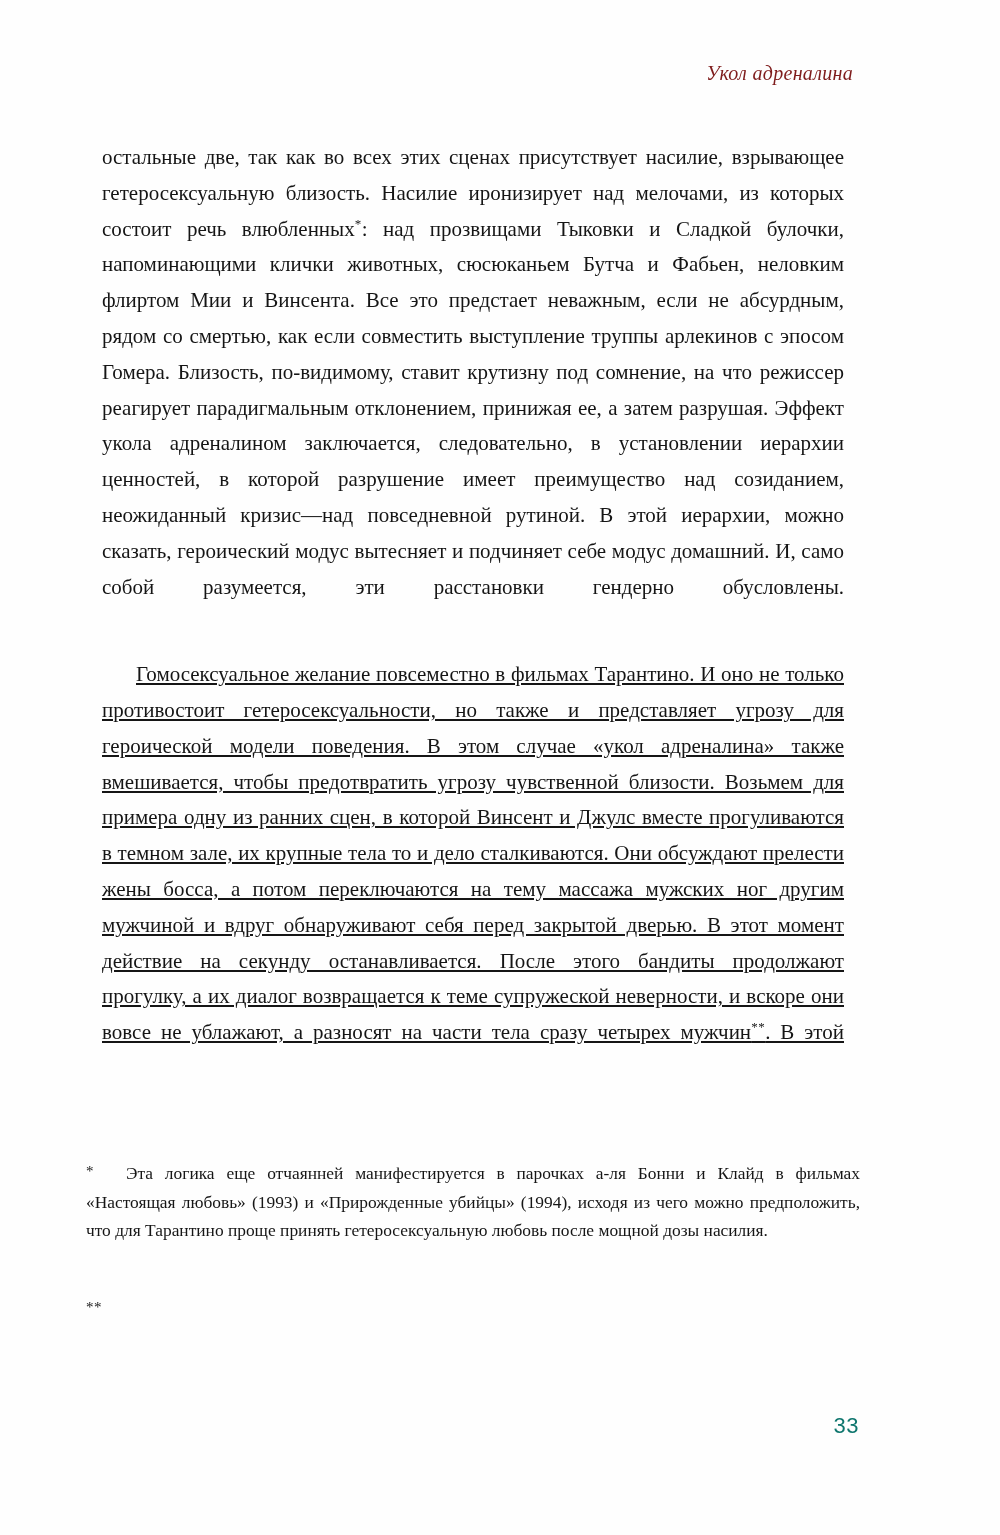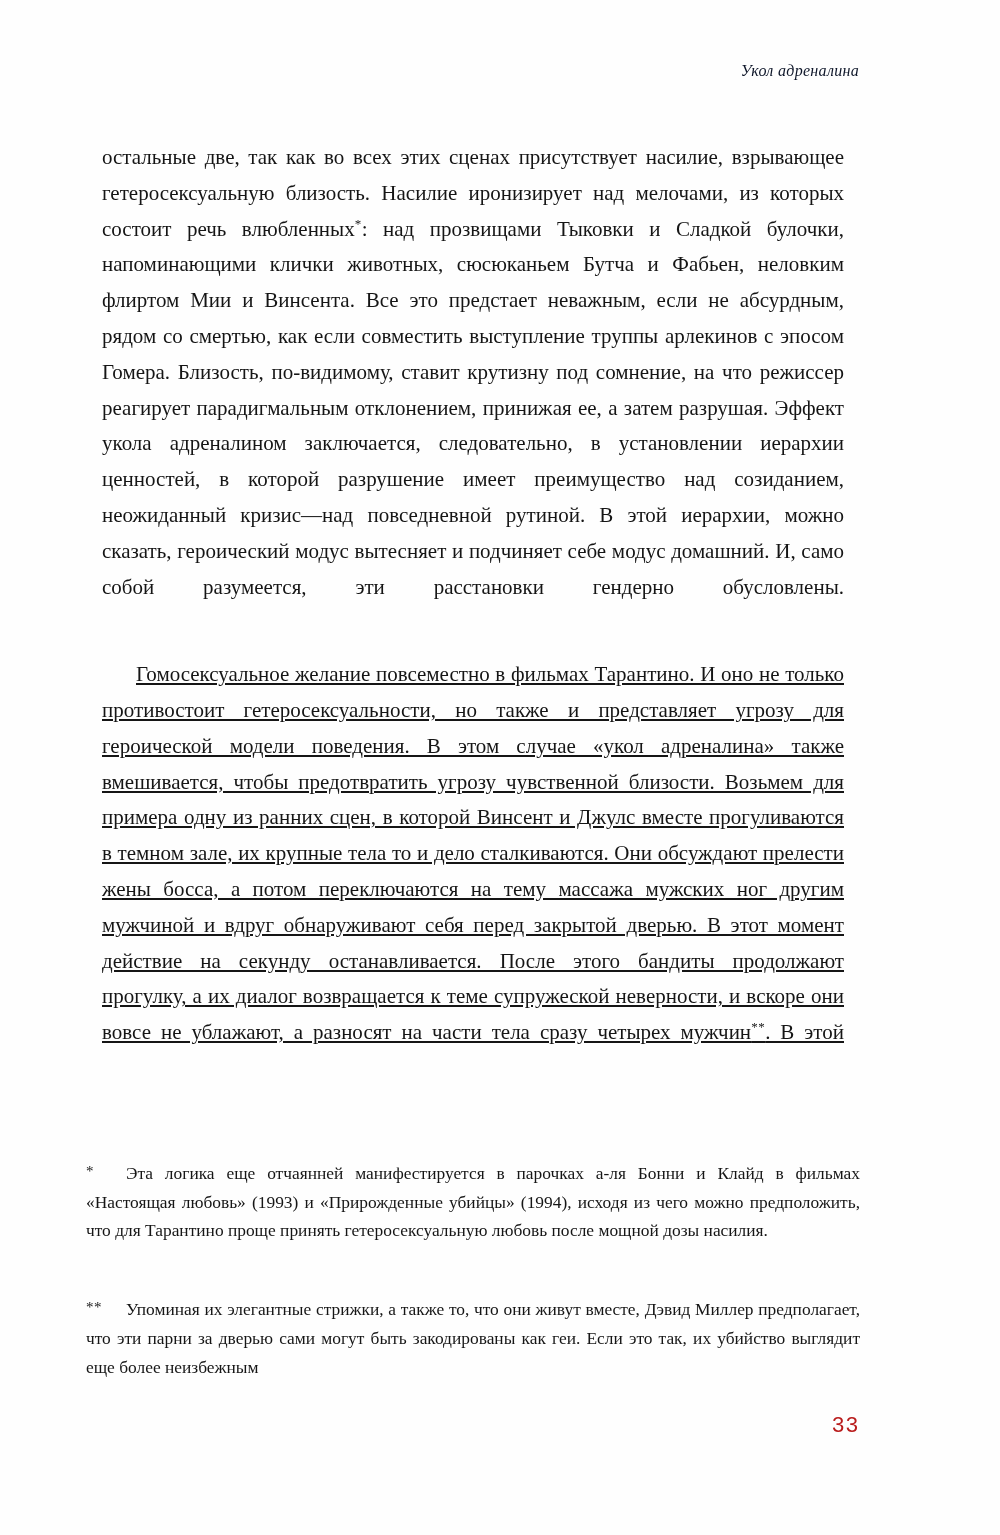--- a/index.html
+++ b/index.html
@@ -19,25 +19,25 @@
   .page {
     position: absolute;
     inset: 0;
     background: #fefefe;
   }
 
   
   .running-head {
     position: absolute;
     top: 62px;
-    right: 141px;
+    right: 147px;
     font-style: italic;
-    font-size: 16px;
+    font-size: 20px;
     letter-spacing: 0.3px;
-    color: #0f172a;
+    color: #7f1d1d;
     white-space: nowrap;
   }
 
   
   .textblock {
     position: absolute;
     left: 86px;
     top: 124px;
     width: 774px;
   }
@@ -110,22 +110,22 @@
     text-indent: 40px;
     font-family: Liberation Serif, serif;
   }
 
   
   .folio {
     position: absolute;
     right: 141px;
     bottom: 96px;
     font-size: 22px;
-    font-family: Liberation Mono, monospace;
-    color: #b91c1c;
+    font-family: Liberation Sans, sans-serif;
+    color: #0f766e;
     letter-spacing: 0.5px;
   }
 </style>
 </head>
 <body>
 
 <div class="page" style="background: rgb(254, 254, 254);">
 
   <div class="running-head">Укол адреналина</div>
 
@@ -134,19 +134,18 @@
     <p class="body-par indent">Гомосексуальное желание повсеместно в фильмах Тарантино. И оно не только противостоит гетеросексуальности, но также и представляет угрозу для героической модели поведения. В этом случае «укол адреналина» также вмешивается, чтобы предотвратить угрозу чувственной близости. Возьмем для примера одну из ранних сцен, в которой Винсент и Джулс вместе прогуливаются в темном зале, их крупные тела то и дело сталкиваются. Они обсуждают прелести жены босса, а потом переключаются на тему массажа мужских ног другим мужчиной и вдруг обнаруживают себя перед закрытой дверью. В этот момент действие на секунду останавливается. После этого бандиты продолжают прогулку, а их диалог возвращается к теме супружеской неверности, и вскоре они вовсе не ублажают, а разносят на части тела сразу четырех мужчин<sup class="fn-marker">**</sup>. В этой</p>
   </div>
 
   <div class="footnotes">
     <div class="footnote">
       <span class="fn-sign">*</span>
       <span class="fn-text">Эта логика еще отчаянней манифестируется в парочках а-ля Бонни и Клайд в фильмах «Настоящая любовь» (1993) и «Прирожденные убийцы» (1994), исходя из чего можно предположить, что для Тарантино проще принять гетеросексуальную любовь после мощной дозы насилия.</span>
     </div>
     <div class="footnote">
       <span class="fn-sign">**</span>
-      <span class="fn-text">Упоминая их элегантные стрижки, а также то, что они живут вместе, Дэвид Миллер предполагает, что эти парни за дверью сами могут быть закодированы как геи. Если это так, их убийство выглядит еще более неизбежным</span>
     </div>
   </div>
 
   <div class="folio">33</div>
 
 </div>
 
 </body></html>

